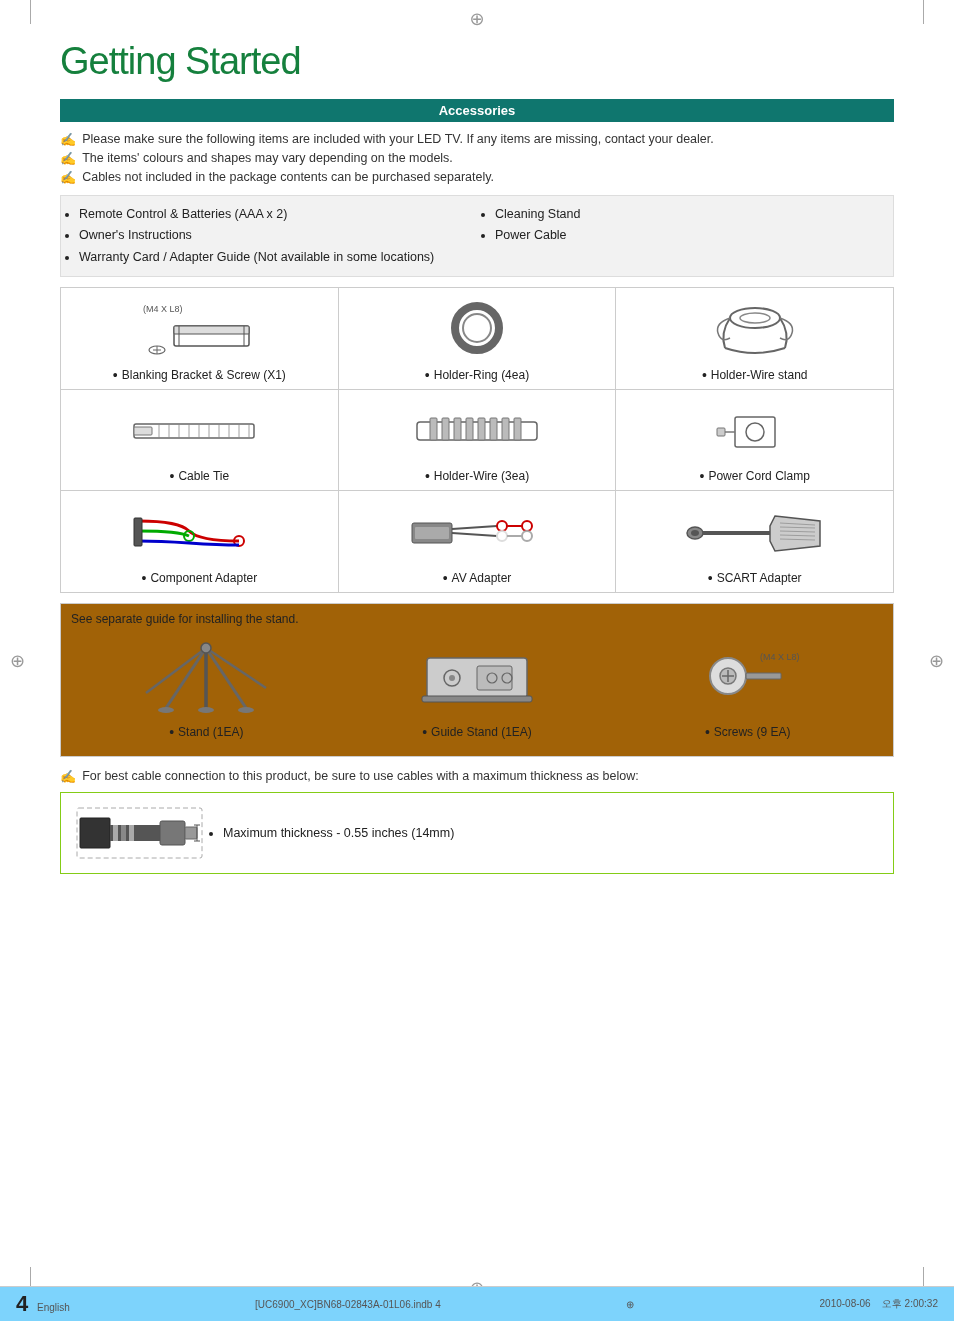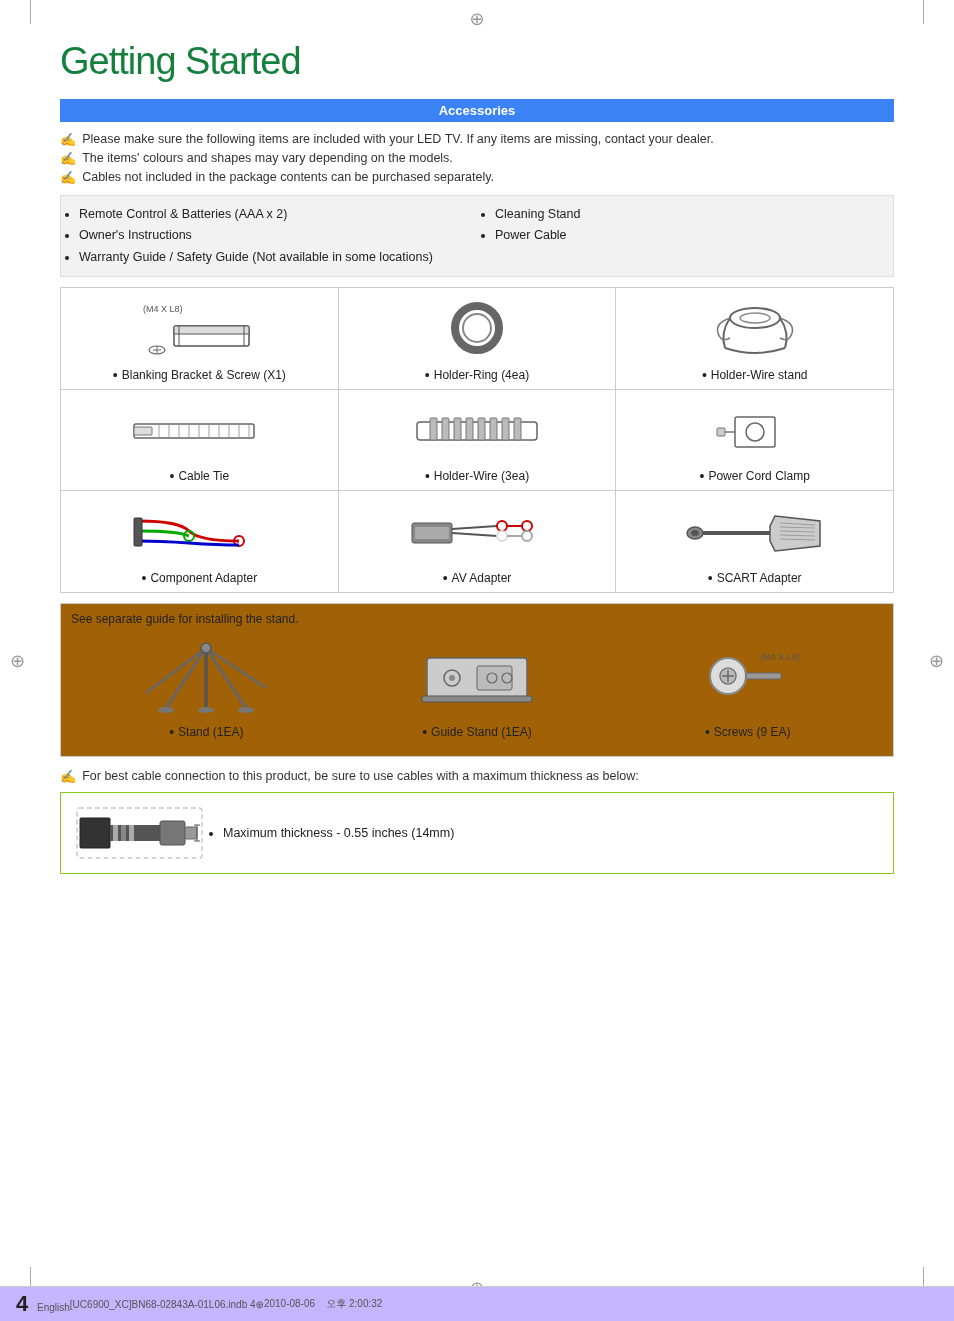--- a/index.html
+++ b/index.html
@@ -20,21 +20,21 @@
 
     .page-title {
       font-size: 38px;
       font-weight: 300;
       letter-spacing: -1px;
       margin-bottom: 16px;
       color: #15803d;
     }
 
     .section-header {
-      background: #3b82f6;
+      background: #0f766e;
       color: #fff;
       text-align: center;
       font-weight: bold;
       font-size: 13px;
       padding: 4px 0;
       margin-bottom: 10px;
     }
 
     .note-line {
       display: flex;
@@ -158,25 +158,25 @@
       align-items: center;
       padding: 10px 14px;
       margin-top: 8px;
     }
 
     .bottom-bar {
       position: absolute;
       bottom: 0;
       left: 0;
       right: 0;
-      background: #c4b5fd;
+      background: #7dd3fc;
       border-top: 1px solid #ccc;
       display: flex;
       align-items: center;
-      justify-content: flex-start;
+      justify-content: space-between;
       padding: 4px 16px;
       font-size: 10px;
       color: #555;
     }
 
     .page-num {
       font-size: 22px;
       font-weight: bold;
       color: #222;
       display: inline-block;
@@ -273,21 +273,21 @@
     <div class="note-line">
       <span class="note-icon">✍</span>
       <span>Cables not included in the package contents can be purchased separately.</span>
     </div>
 
     <div class="bullet-list-section">
       <div class="bullet-col">
         <ul>
           <li>Remote Control &amp; Batteries (AAA x 2)</li>
           <li>Owner's Instructions</li>
-          <li>Warranty Guide / Safety Guide (Not available in some locations)</li>
+          <li>Warranty Card / Adapter Guide (Not available in some locations)</li>
         </ul>
       </div>
       <div class="bullet-col">
         <ul>
           <li>Cleaning Stand</li>
           <li>Power Cable</li>
         </ul>
       </div>
     </div>
 

